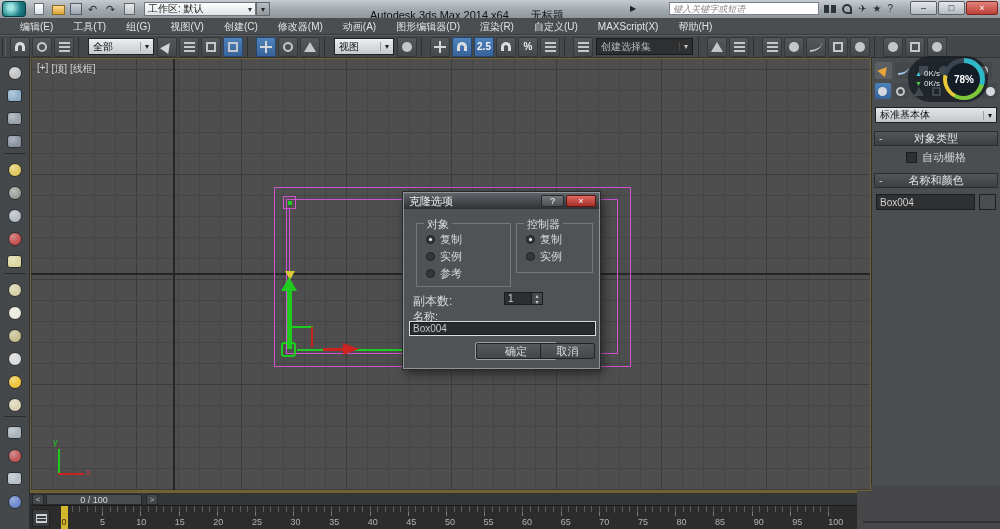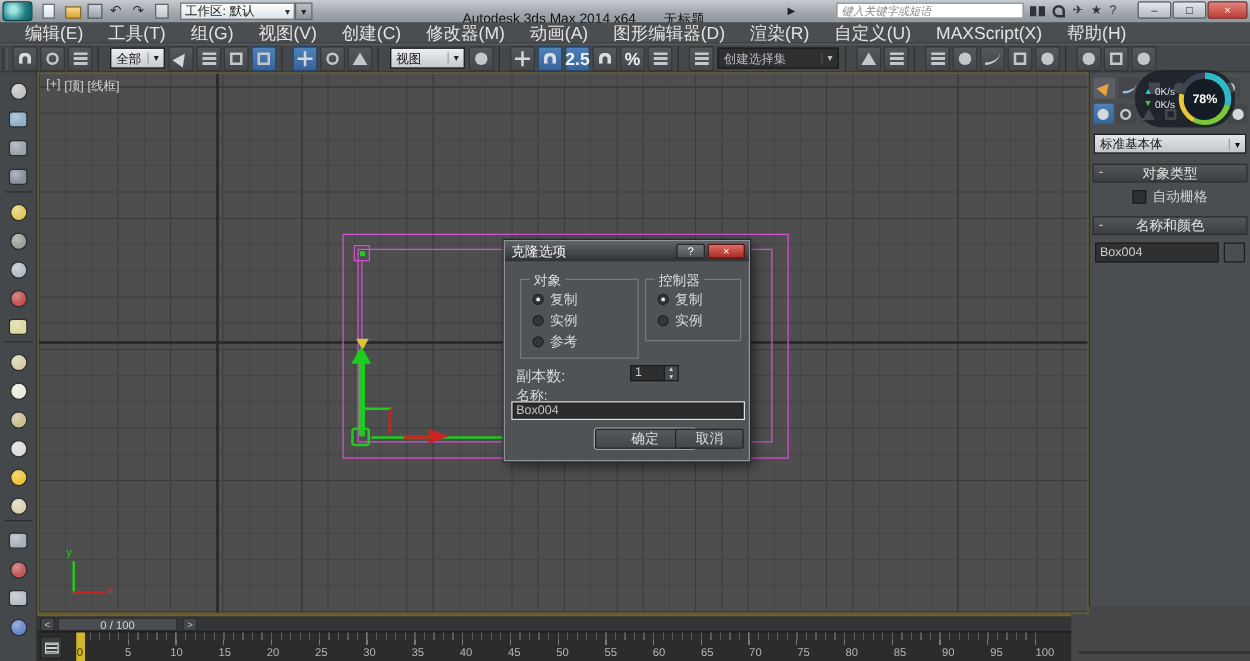--- a/index.html
+++ b/index.html
@@ -13,21 +13,21 @@
   .logo{width:24px;height:16px;margin-left:2px;border-radius:3px;
     background:radial-gradient(circle at 35% 40%,#9fe8e2 15%,#1f7f86 60%,#0e5960);
     border:1px solid #0a4046;}
   .qat{display:flex;align-items:center;margin-left:8px;gap:4px;}
   .qat-btn{width:14px;height:12px;position:relative;}
   .ic-page{background:linear-gradient(#fff,#dce2e8);border:1px solid #6a7076;width:10px;height:12px;}
   .ic-folder{background:linear-gradient(#ffd98a,#d9a43a);border:1px solid #8a6a20;width:13px;height:10px;margin-top:2px;}
   .ic-save{background:linear-gradient(#cdd4da,#9aa2ab);border:1px solid #555c63;width:12px;height:12px;}
   .ic-arrow{font-size:11px;line-height:12px;color:#2a3238;}
   .ic-clip{background:linear-gradient(#e8e8e8,#bfc6cc);border:1px solid #666;width:11px;height:12px;}
-  .ws-combo{margin-left:6px;width:92px;height:14px;background:linear-gradient(#fdfdfd,#dfe3e7);
+  .ws-combo{margin-left:6px;width:112px;height:14px;background:linear-gradient(#fdfdfd,#dfe3e7);
     border:1px solid #70767c;display:flex;align-items:center;padding:0 3px;font-size:10px;}
   .ws-combo .arr{margin-left:auto;font-size:8px;color:#333;}
   .ws-flyout{width:14px;height:14px;background:linear-gradient(#b8bfc5,#8f969c);border:1px solid #666;
     font-size:8px;text-align:center;line-height:13px;color:#222;}
   #title-center{position:absolute;left:370px;top:0;height:30px;display:flex;align-items:center;gap:22px;
     font-size:11px;color:#111;}
   #search-wrap{position:absolute;left:630px;top:2px;display:flex;align-items:center;gap:5px;}
   .srch-flyout{font-size:8px;color:#222;}
   #search-input{width:150px;height:13px;background:#fff;border:1px solid #7a8086;font-size:9px;
     font-style:italic;color:#888;padding:0 3px;margin-left:28px;}
@@ -36,21 +36,21 @@
   .wrench{width:10px;height:10px;border:2px solid #2e3338;border-radius:50% 50% 0 50%;}
   #win-buttons{position:absolute;right:2px;top:1px;display:flex;gap:1px;}
   .win-btn{width:27px;height:14px;border:1px solid #5a6066;border-radius:2px;font-size:9px;
     display:flex;align-items:center;justify-content:center;
     background:linear-gradient(#e4e8eb,#b4bac0);color:#222;}
   .win-btn.close{width:32px;background:linear-gradient(#e2837d,#bc4038);color:#fff;border-color:#7c241f;}
 
   
   #menubar{position:absolute;left:0;top:18px;width:1000px;height:17px;background:#4b4e50;
     border-bottom:1px solid #3a3d3f;display:flex;align-items:center;padding-left:10px;}
-  .menu-item{color:#e3e3e3;font-size:14px;padding:0 10px;line-height:17px;}
+  .menu-item{color:#e3e3e3;font-size:10px;padding:0 10px;line-height:17px;}
 
   
   #toolbar{position:absolute;left:0;top:35px;width:1000px;height:23px;background:#45484a;
     border-top:1px solid #5a5d5f;border-bottom:1px solid #333;display:flex;align-items:center;padding-left:2px;}
   .tb-handle{width:4px;height:18px;border-left:1px solid #2e2e2e;border-right:1px solid #5e5e5e;margin-right:3px;}
   .tb-icon{width:20px;height:20px;margin:0 1px;border-radius:2px;border:1px solid #35383a;
     background:linear-gradient(#55585b,#45484b);display:flex;align-items:center;justify-content:center;}
   .tb-icon.active{background:linear-gradient(#4e82ba,#38639a);border-color:#27476e;}
   .tb-sep{width:6px;height:20px;border-left:1px solid #2e2e2e;margin:0 2px 0 3px;}
   .glyph{display:block;}
@@ -60,28 +60,28 @@
   .g-bars{width:11px;height:10px;background:repeating-linear-gradient(#c3c7cb 0 2px,transparent 2px 4px);}
   .g-arrow{width:0;height:0;border-left:5px solid transparent;border-right:5px solid transparent;
     border-bottom:10px solid #d2d6da;transform:rotate(35deg);}
   .g-tri{width:0;height:0;border-left:6px solid transparent;border-right:6px solid transparent;
     border-bottom:10px solid #c3c7cb;}
   .g-u{width:10px;height:9px;border:3px solid #d8dce0;border-top:none;border-radius:0 0 6px 6px;transform:rotate(180deg);}
   .g-cross{width:12px;height:12px;background:
     linear-gradient(#d2d6da,#d2d6da) center/12px 2px no-repeat,
     linear-gradient(#d2d6da,#d2d6da) center/2px 12px no-repeat;}
   .g-curve{width:12px;height:10px;border-bottom:2px solid #c3c7cb;border-radius:0 0 100% 0;}
-  .g-text{font-size:14px;font-weight:bold;color:#f0f4f8;}
+  .g-text{font-size:10px;font-weight:bold;color:#f0f4f8;}
   .tb-combo{height:17px;margin:0 2px;background:linear-gradient(#eceef0,#c6cace);
     border:1px solid #202224;display:flex;align-items:center;font-size:10px;color:#111;padding-left:4px;}
   .tb-combo .tb-combo-arrow{width:13px;text-align:center;font-size:8px;color:#222;margin-left:auto;
     border-left:1px solid #9aa0a6;}
   .tb-combo.dark{background:#2d2f31;color:#b8bcc0;border-color:#1a1a1a;}
   .tb-combo.dark .tb-combo-arrow{color:#c0c0c0;border-left-color:#4a4a4a;}
-  .w52{width:44px;} .w60{width:60px;} .w95{width:97px;}
+  .w52{width:66px;} .w60{width:60px;} .w95{width:97px;}
 
   
   #left-toolbar{position:absolute;left:0;top:58px;width:30px;height:471px;background:#45484a;
     border-right:1px solid #2e3032;display:flex;flex-direction:column;align-items:center;padding-top:3px;}
   .lt-btn{width:24px;height:23px;display:flex;align-items:center;justify-content:center;}
   .lt-sep{width:22px;height:5px;border-top:1px solid #2c2c2c;margin:0;}
   .lt-shape{width:15px;height:13px;border-radius:3px;}
   .lt-shape.round{border-radius:50%;width:14px;height:14px;}
 
   

